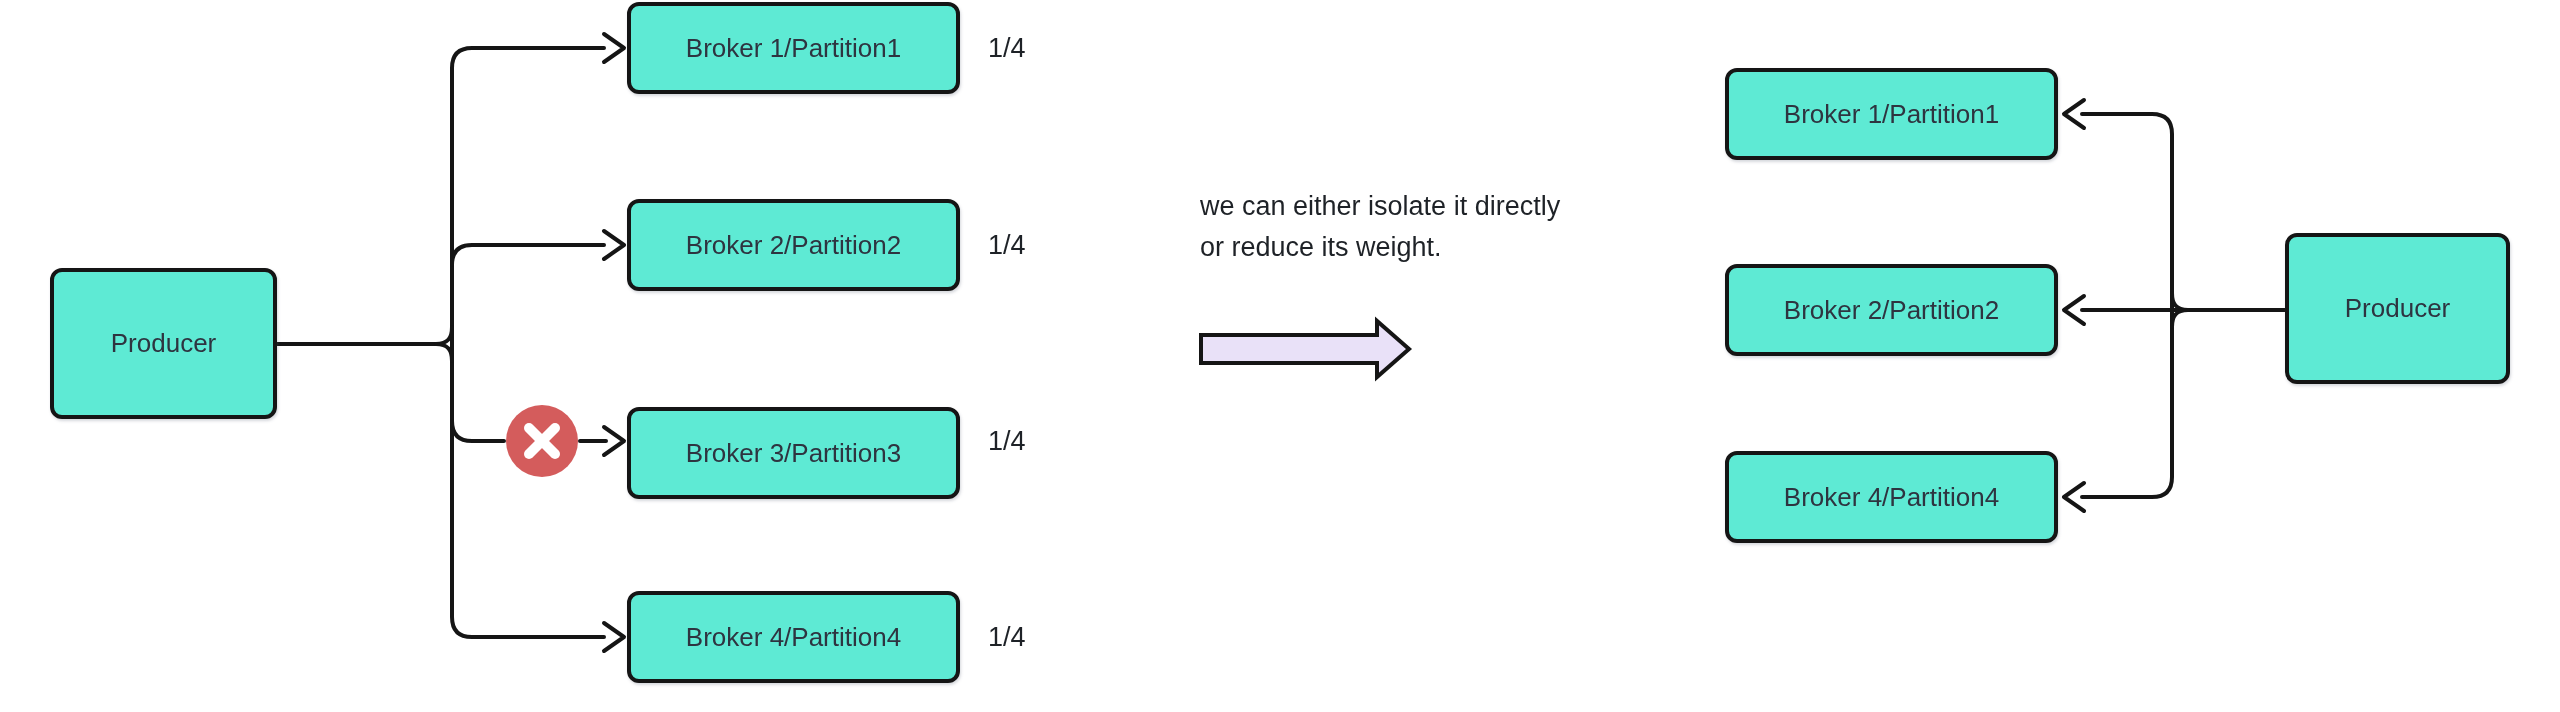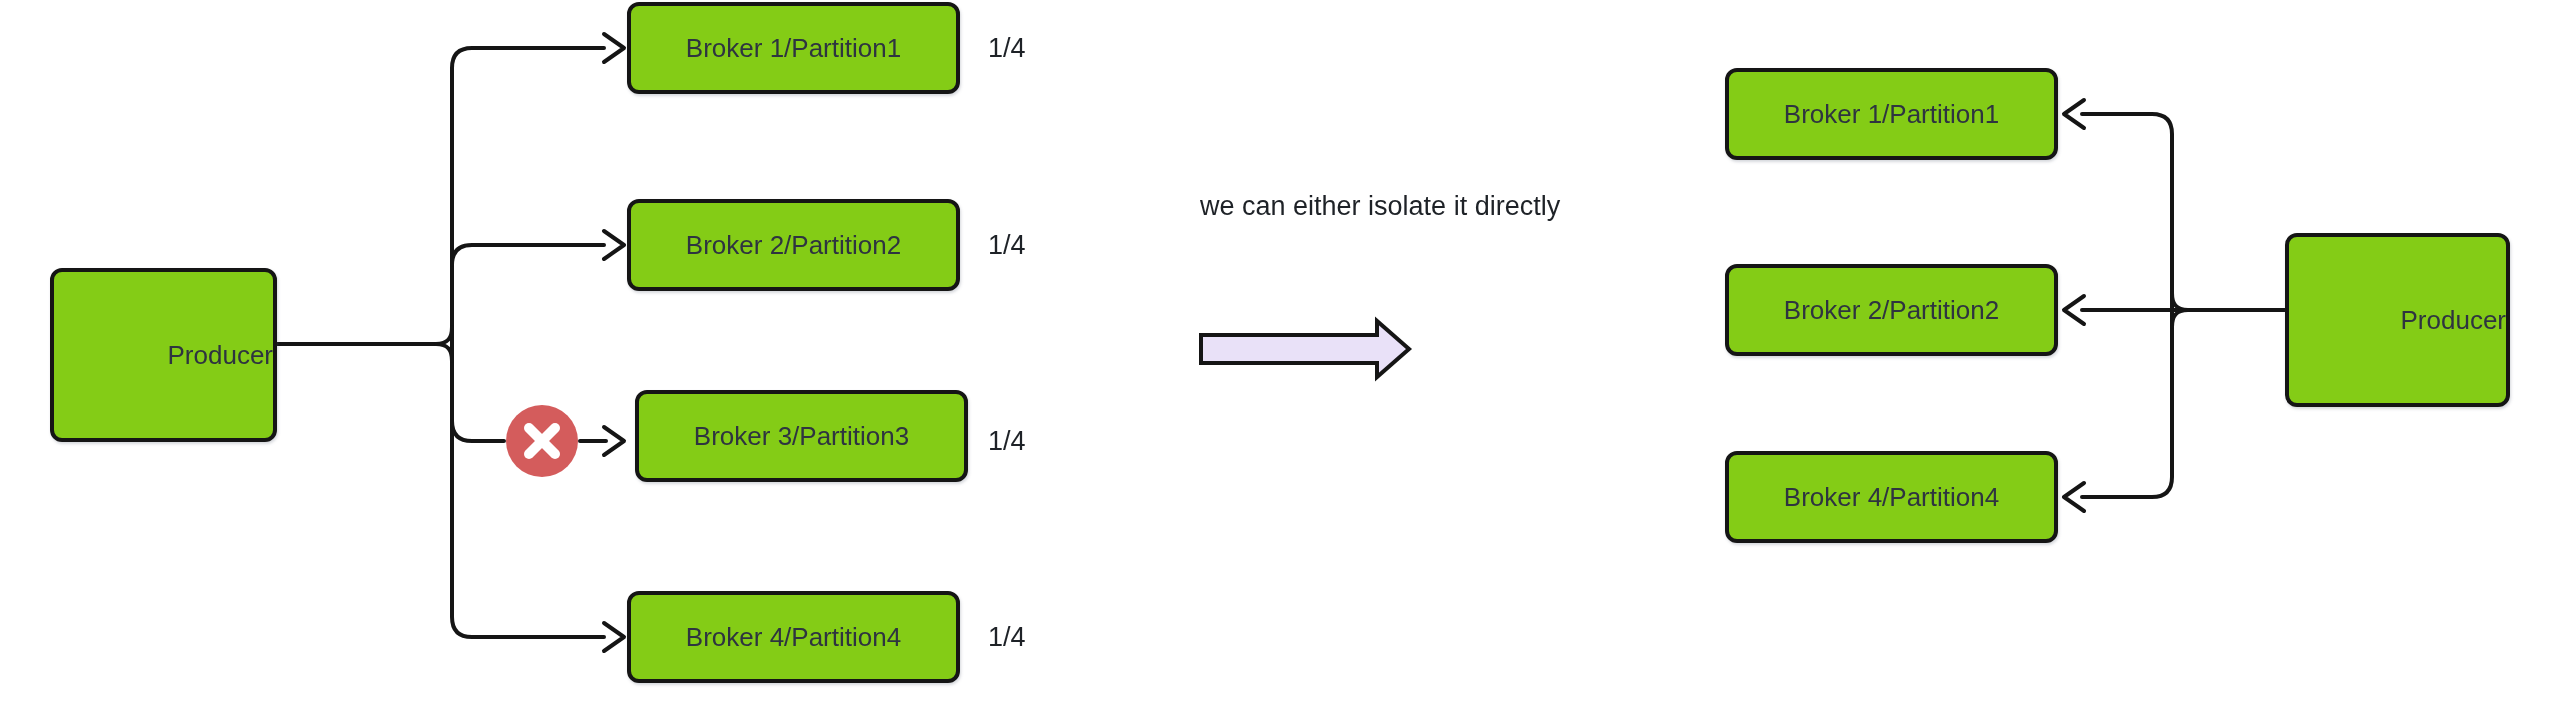--- a/index.html
+++ b/index.html
@@ -12,32 +12,32 @@
     overflow: hidden;
   }
   .connector-layer {
     position: absolute;
     left: 0; top: 0;
     width: 2560px; height: 712px;
   }
   .node {
     position: absolute;
     box-sizing: border-box;
-    background: #84cc16;
+    background: #5eead4;
     border: 4px solid #151515;
     border-radius: 12px;
     display: flex;
     align-items: center;
     justify-content: center;
     font-size: 26px;
     color: #2e3440;
     box-shadow: 1px 2px 3px rgba(90, 100, 120, 0.25);
   }
   .broker-node { width: 333px; height: 92px; }
-  .producer-node { width: 227px; height: 174px; justify-content: flex-end; }
+  .producer-node { width: 227px; height: 151px; }
   .weight-label {
     position: absolute;
     left: 988px;
     width: 90px;
     height: 42px;
     display: flex;
     align-items: center;
     font-size: 27px;
     color: #1e2227;
     text-align: right;
@@ -103,34 +103,35 @@
   <div class="node producer-node" style="left:50px; top:268px;">
     <span>Producer</span>
   </div>
 
   <div class="node broker-node" style="left:627px; top:2px;">
     <span>Broker 1/Partition1</span>
   </div>
   <div class="node broker-node" style="left:627px; top:199px;">
     <span>Broker 2/Partition2</span>
   </div>
-  <div class="node broker-node" style="left:627px; top:390px;margin-left:8px;">
+  <div class="node broker-node" style="left:627px; top:407px;">
     <span>Broker 3/Partition3</span>
   </div>
   <div class="node broker-node" style="left:627px; top:591px;">
     <span>Broker 4/Partition4</span>
   </div>
 
   <div class="weight-label" style="top:27px;">1/4</div>
   <div class="weight-label" style="top:224px;">1/4</div>
   <div class="weight-label" style="top:420px;">1/4</div>
   <div class="weight-label" style="top:616px;">1/4</div>
 
   <div class="note">
     <div>we can either isolate it directly</div>
+    <div>or reduce its weight.</div>
   </div>
 
   <div class="node broker-node" style="left:1725px; top:68px;">
     <span>Broker 1/Partition1</span>
   </div>
   <div class="node broker-node" style="left:1725px; top:264px;">
     <span>Broker 2/Partition2</span>
   </div>
   <div class="node broker-node" style="left:1725px; top:451px;">
     <span>Broker 4/Partition4</span>

